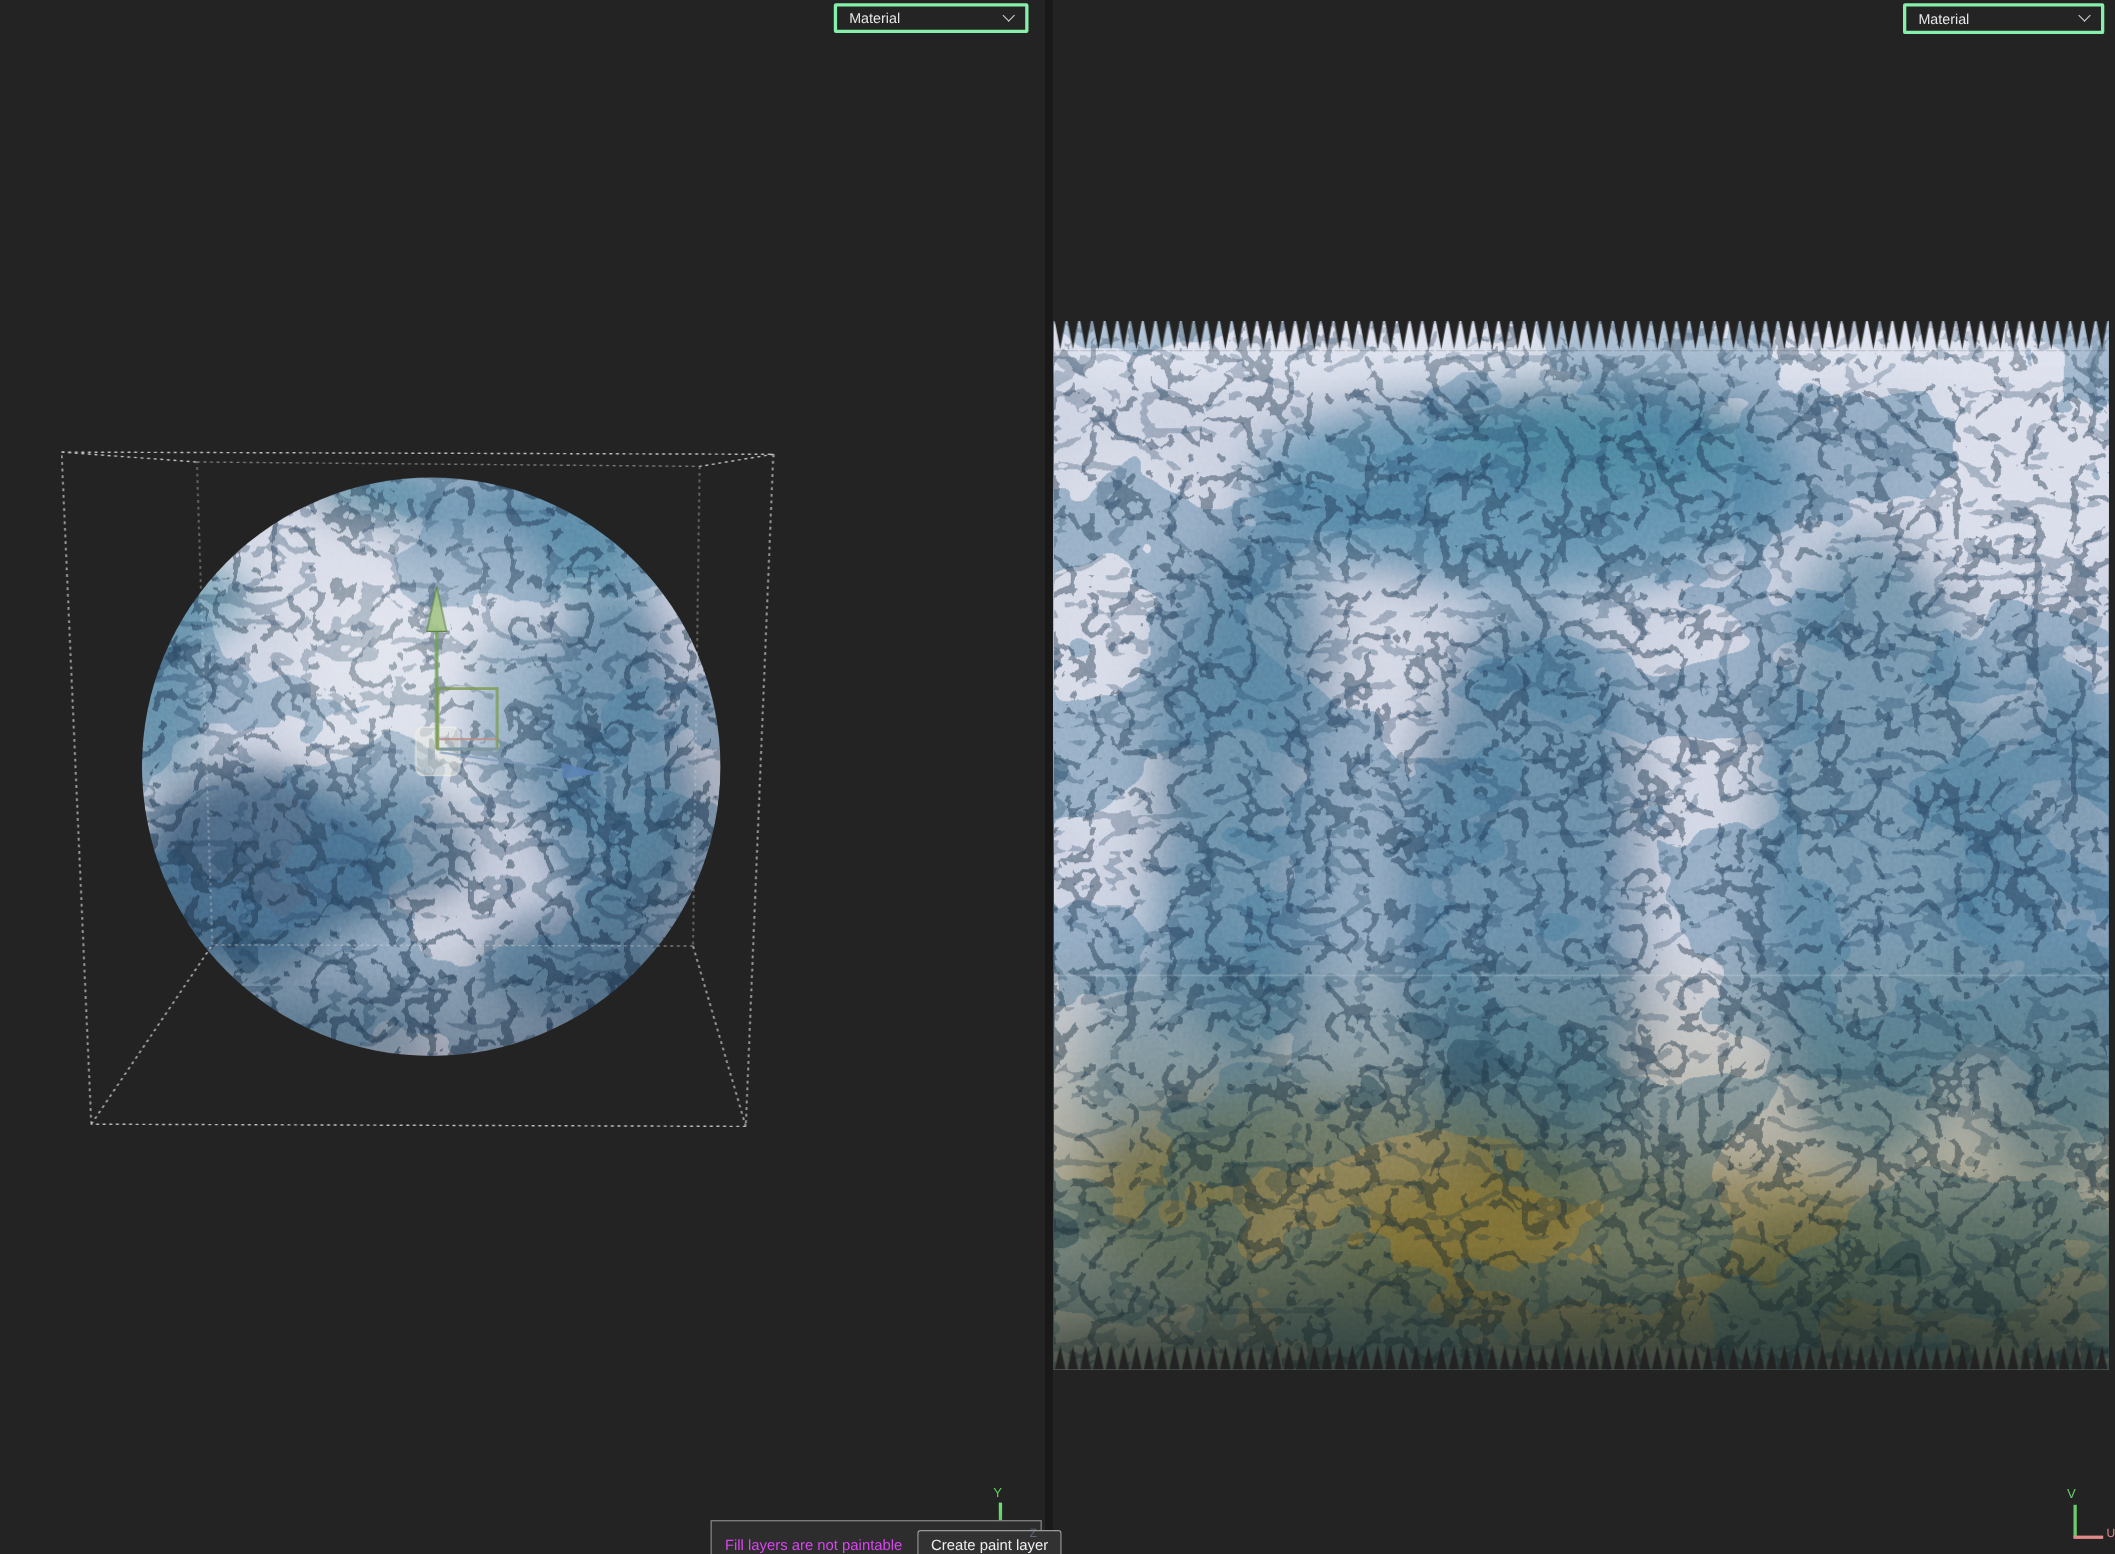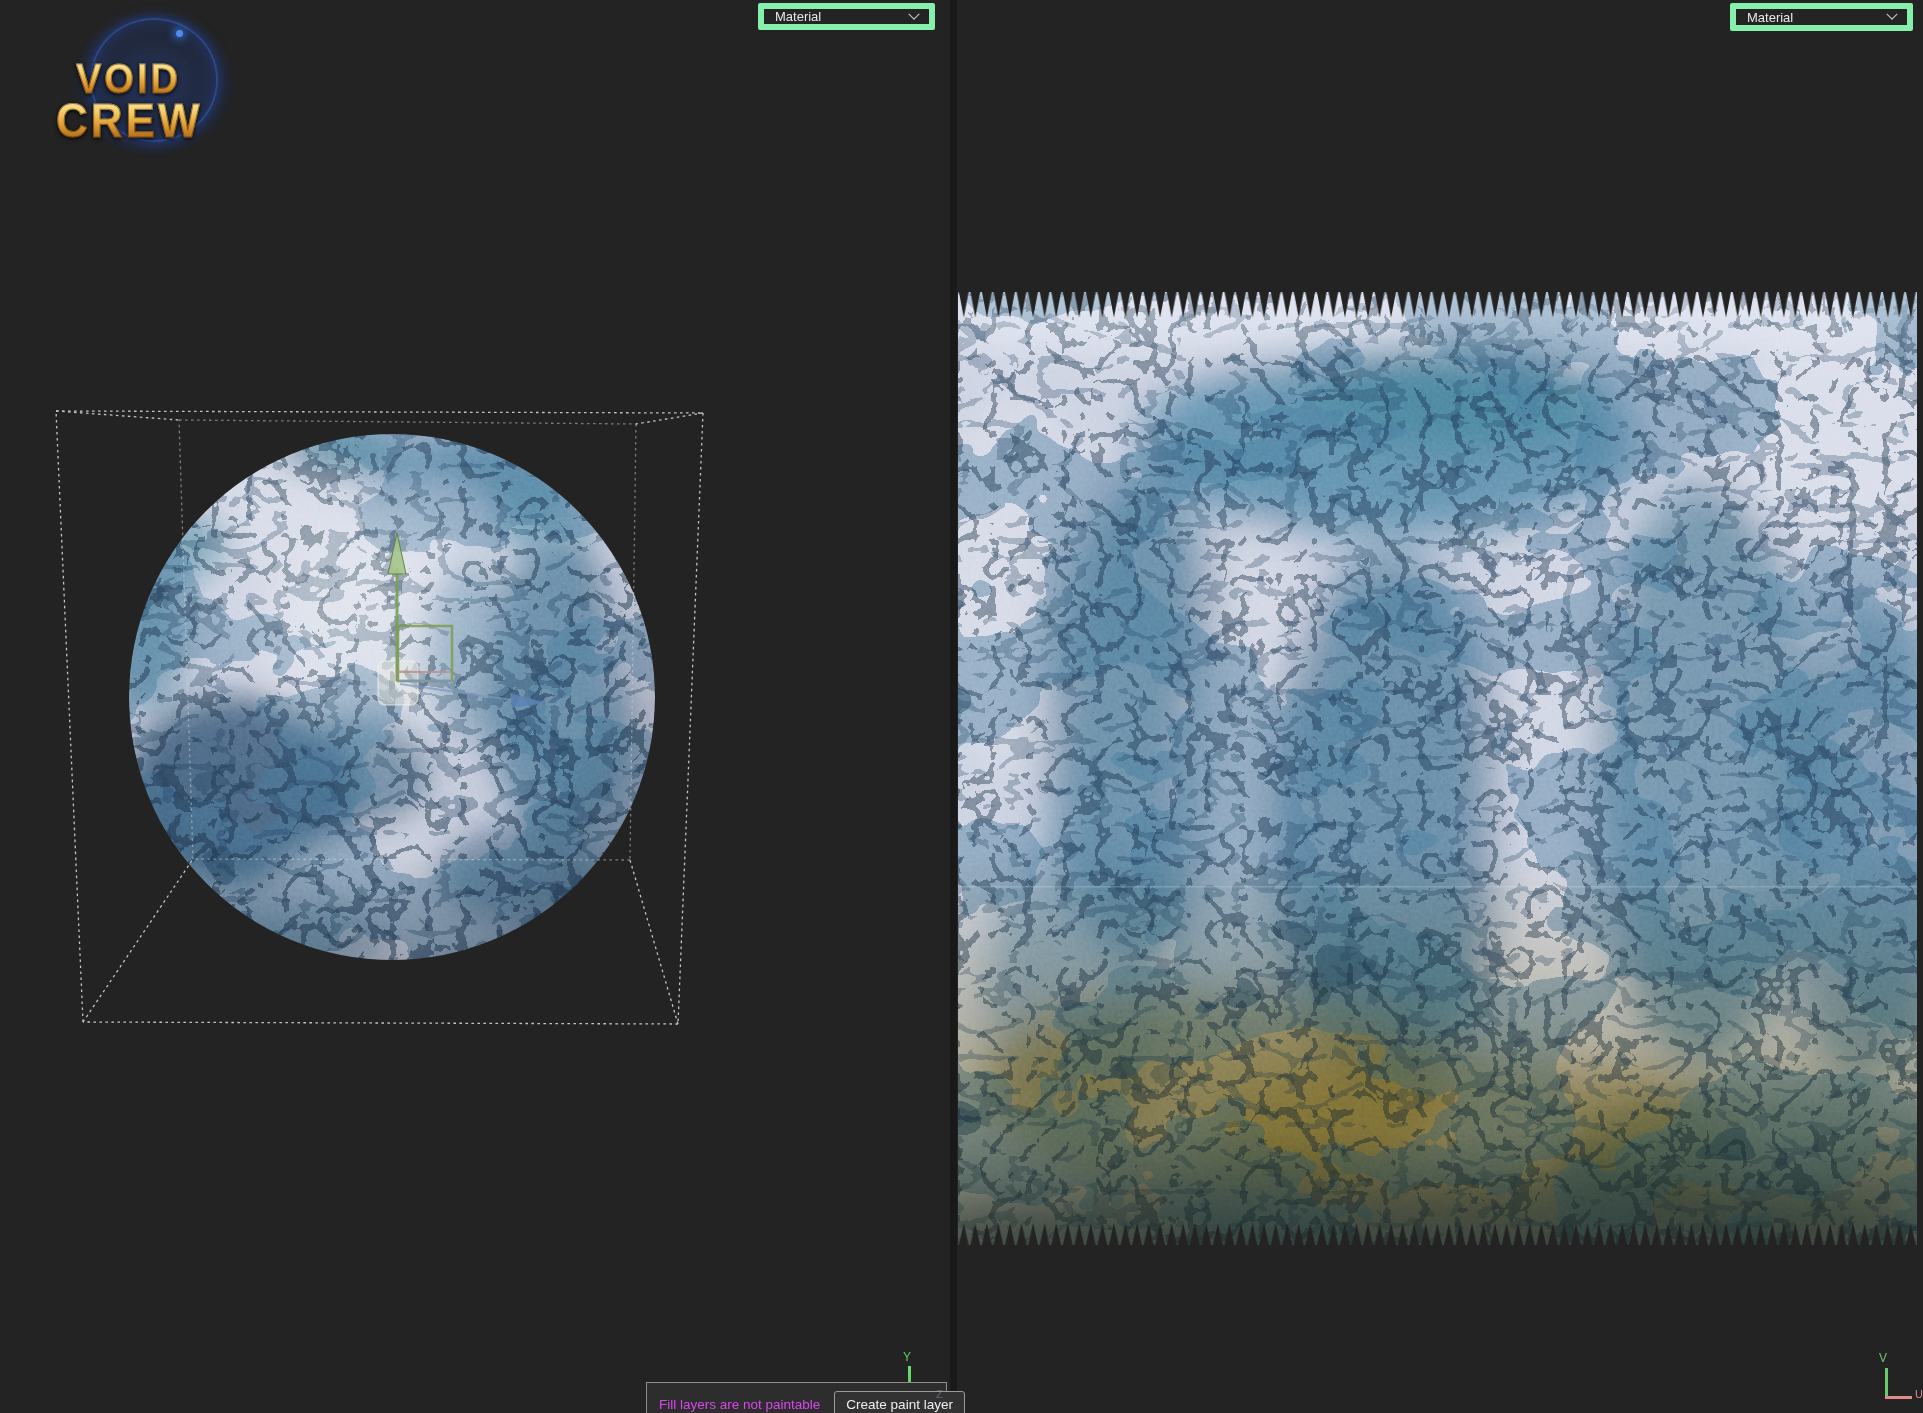--- a/index.html
+++ b/index.html
@@ -7,21 +7,21 @@
               font-family:"Liberation Sans", sans-serif; }
   #screen { position:absolute; left:0; top:0; width:1923px; height:1413px; background:#1a1a1a; }
 
   .panel { position:absolute; top:0; height:1413px; background:#232323; }
   #viewport-left { left:0; width:950px; }
   #panel-divider { position:absolute; left:950px; top:0; width:7px; height:1413px; background:#191919; }
   #panel-right { left:957px; width:966px; }
 
   
   .dropdown { position:absolute; display:flex; align-items:center; justify-content:space-between;
-              padding:0 11px; background:#242424; border:6px solid #86efac; border-radius:2px;
+              padding:0 11px; background:#242424; border:3px solid #86efac; border-radius:2px;
               color:#e8e8e8; font-size:13px; cursor:default; z-index:4; }
   .chevron { width:8px; height:8px; border-right:1.7px solid #cdcdcd; border-bottom:1.7px solid #cdcdcd;
              transform:rotate(45deg) translate(-2px,-2px); margin-left:14px; }
 
   
   #logo { position:absolute; left:16px; top:18px; width:225px; height:130px; z-index:3; }
   .logo-glow { position:absolute; left:55px; top:-6px; width:165px; height:145px; border-radius:50%;
                background:radial-gradient(ellipse at 50% 50%, rgba(35,85,210,.34), rgba(20,55,150,.14) 55%, transparent 74%); }
   .logo-ring { position:absolute; left:74px; top:0px; width:128px; height:124px; border-radius:50%;
                border:2px solid rgba(55,105,225,.5);
@@ -147,27 +147,20 @@
         <path d="M 0.9 0 L 10.65 0 L 5.78 25.5 Z" fill="#232323"></path>
       </pattern>
       <pattern id="teethB" x="0" y="929" width="11.55" height="24" patternUnits="userSpaceOnUse">
         <path d="M 0.9 24 L 10.65 24 L 5.78 2 Z" fill="#232323"></path>
       </pattern>
     </defs>
   </svg>
 
   <div id="viewport-left" class="panel">
 
-    <div id="logo">
-      <div class="logo-glow"></div>
-      <div class="logo-ring"></div>
-      <div class="logo-dot"></div>
-      <div class="logo-word logo-void">VOID</div>
-      <div class="logo-word logo-crew">CREW</div>
-    </div>
 
     <div class="dropdown" style="left:758px; top:3px; width:177px; height:27px;">
       <span>Material</span>
       <span class="chevron"></span>
     </div>
   </div>
 
   <svg id="scene-svg" width="680" height="660" viewBox="40 400 680 660">
     <clipPath id="sphereClip">
         <circle cx="392" cy="697" r="263"></circle>

